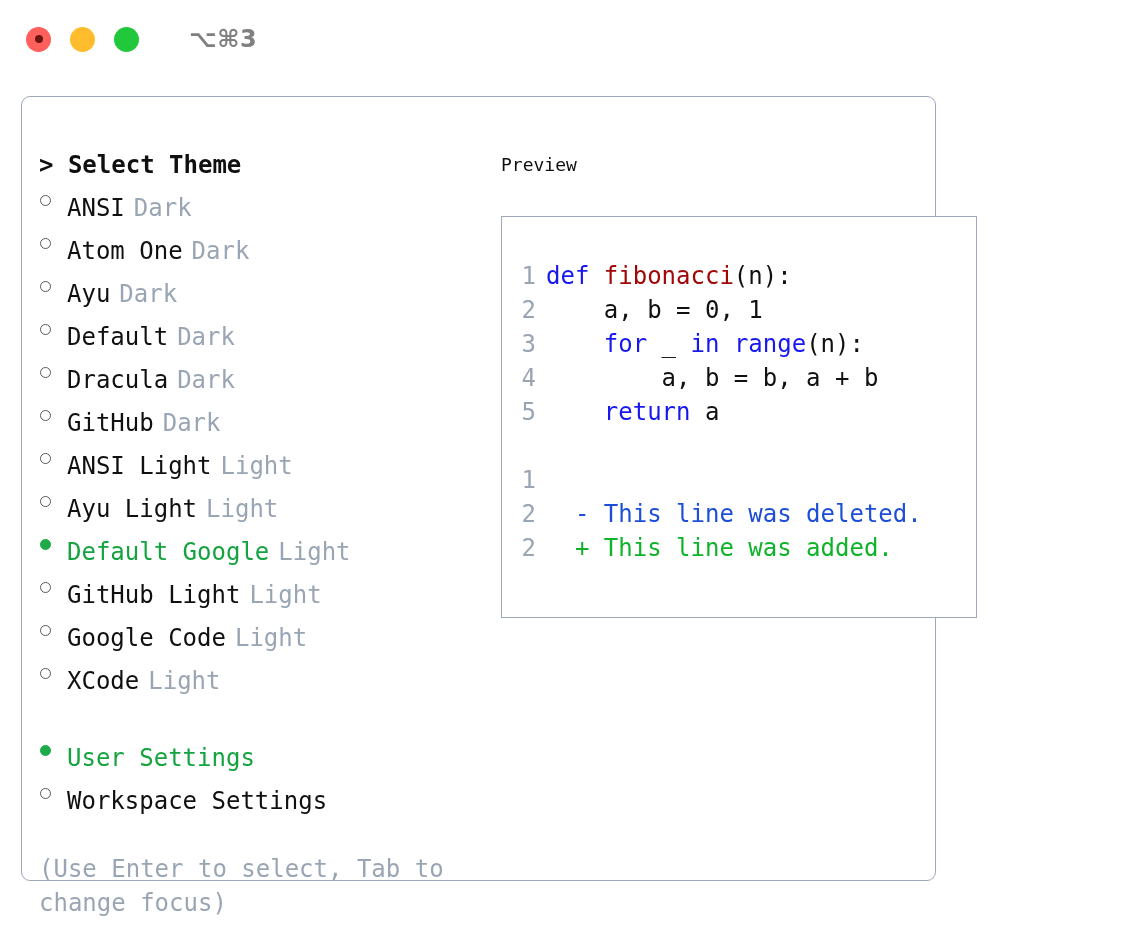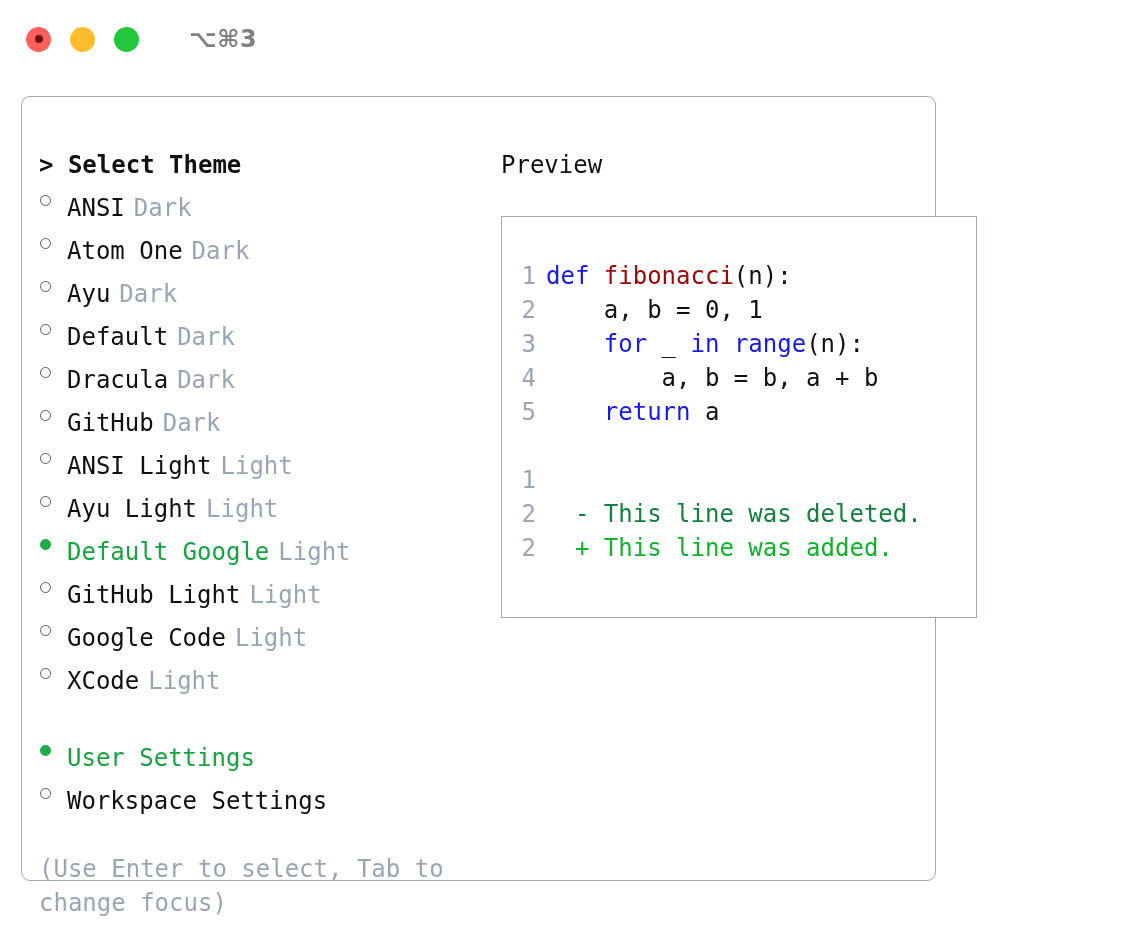--- a/index.html
+++ b/index.html
@@ -156,21 +156,21 @@
   }
 
   
   .right-col {
     position: absolute;
     left: 479px;
     top: 51px;
     width: 480px;
   }
   .preview-title {
-    font-size: 24px;
+    font-size: 18px;
     color: #101010;
     line-height: 34px;
     white-space: pre;
   }
   .preview-box {
     margin-top: 34px;
     width: 476px;
     height: 402px;
     border: 1.5px solid #9ea8ba;
     box-sizing: border-box;
@@ -193,21 +193,21 @@
     box-sizing: border-box;
   }
   .code-text { color: #101010; }
   .blank-line { height: 34px; }
 
   .tok-kw    { color: #1717ef; }
   .tok-fn    { color: #a00707; }
   .tok-plain { color: #101010; }
 
   .diff-ctx { color: #7f8a97; }
-  .diff-del { color: #15803d; }
+  .diff-del { color: #1d4ed8; }
   .diff-add { color: #0fb32a; }
 </style>
 </head>
 <body>
 
 <div class="window">
 
   <div class="titlebar">
     <div class="lights">
       <span class="light red"></span>

